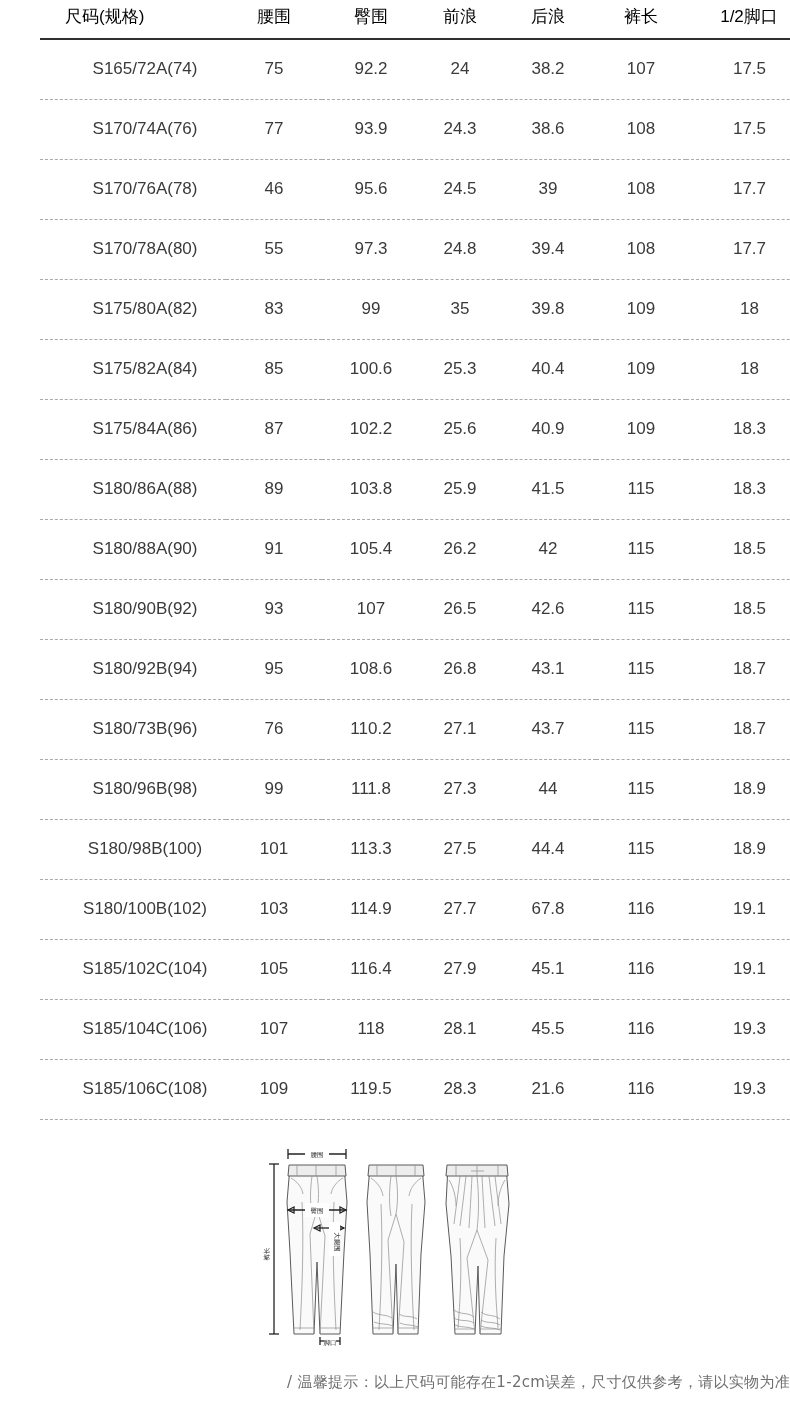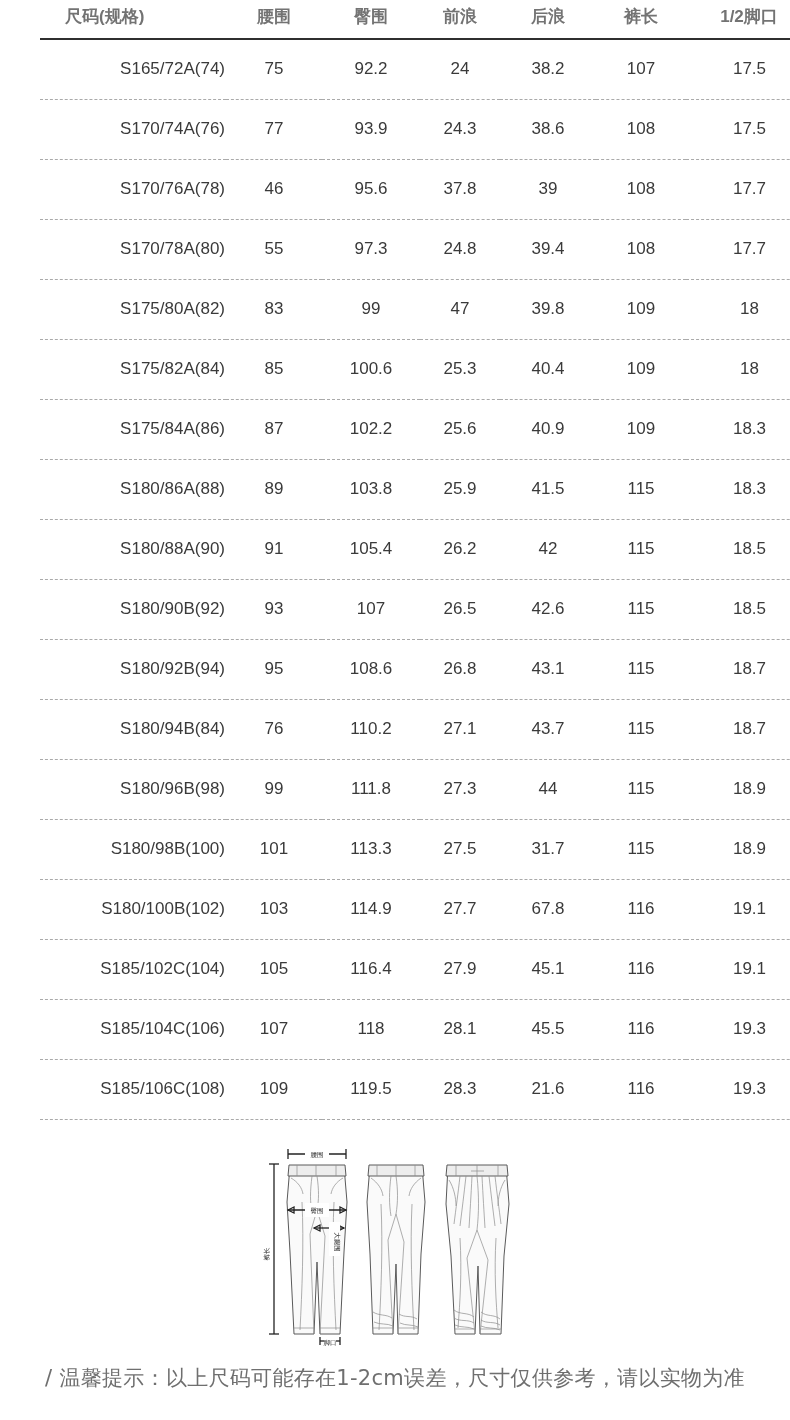--- a/index.html
+++ b/index.html
@@ -25,23 +25,23 @@
   }
   .size-table col.c-size  { width: 186px; }
   .size-table col.c-n1    { width: 96px; }
   .size-table col.c-n2    { width: 98px; }
   .size-table col.c-n3    { width: 80px; }
   .size-table col.c-n4    { width: 96px; }
   .size-table col.c-n5    { width: 90px; }
   .size-table col.c-n6    { width: 144px; }
 
   .size-table thead th {
-    font-weight: 700;
+    font-weight: 400;
     font-size: 17px;
-    color: #737373;
+    color: #000000;
     padding: 5px 0 10px 0;
     border-bottom: 2px solid #2f2f2f;
     white-space: nowrap;
   }
   .size-table thead th.h-size {
     text-align: left;
     padding-left: 25px;
   }
   .size-table thead th.h-num { text-align: center; }
   .size-table thead th.h-last {
@@ -54,21 +54,21 @@
     color: #3a3a3a;
     height: 60px;
     vertical-align: middle;
     border-bottom: 1px dashed #aaaaaa;
     white-space: nowrap;
   }
   .size-table tbody tr:last-child td {
     border-bottom: 1px dashed #aaaaaa;
   }
   .size-table tbody td.v-size {
-    text-align: right;
+    text-align: center;
     padding-left: 25px;
   }
   .size-table tbody td.v-num { text-align: center; }
   .size-table tbody td.v-last {
     text-align: center;
     padding-right: 18px;
   }
   
   .table-wrap {
     padding: 0 40px;
@@ -93,22 +93,22 @@
     font-size: 6.5px;
     fill: #1a1a1a;
   }
 
   
   .footer-note {
     position: absolute;
     left: 0;
     right: 0;
     bottom: 28px;
-    text-align: center;
-    font-size: 21px;
+    text-align: right;
+    font-size: 15px;
     color: #6f6f6f;
     font-family: "DejaVu Sans", "Liberation Sans", sans-serif;
     letter-spacing: 0.3px;
   }
 </style>
 </head>
 <body>
 
 <div class="table-wrap">
   <table class="size-table">
@@ -148,39 +148,39 @@
           <td class="v-num">93.9</td>
           <td class="v-num">24.3</td>
           <td class="v-num">38.6</td>
           <td class="v-num">108</td>
           <td class="v-last">17.5</td>
         </tr>
         <tr>
           <td class="v-size">S170/76A(78)</td>
           <td class="v-num">46</td>
           <td class="v-num">95.6</td>
-          <td class="v-num">37.8</td>
+          <td class="v-num">24.5</td>
           <td class="v-num">39</td>
           <td class="v-num">108</td>
           <td class="v-last">17.7</td>
         </tr>
         <tr>
           <td class="v-size">S170/78A(80)</td>
           <td class="v-num">55</td>
           <td class="v-num">97.3</td>
           <td class="v-num">24.8</td>
           <td class="v-num">39.4</td>
           <td class="v-num">108</td>
           <td class="v-last">17.7</td>
         </tr>
         <tr>
           <td class="v-size">S175/80A(82)</td>
           <td class="v-num">83</td>
           <td class="v-num">99</td>
-          <td class="v-num">47</td>
+          <td class="v-num">35</td>
           <td class="v-num">39.8</td>
           <td class="v-num">109</td>
           <td class="v-last">18</td>
         </tr>
         <tr>
           <td class="v-size">S175/82A(84)</td>
           <td class="v-num">85</td>
           <td class="v-num">100.6</td>
           <td class="v-num">25.3</td>
           <td class="v-num">40.4</td>
@@ -226,21 +226,21 @@
         <tr>
           <td class="v-size">S180/92B(94)</td>
           <td class="v-num">95</td>
           <td class="v-num">108.6</td>
           <td class="v-num">26.8</td>
           <td class="v-num">43.1</td>
           <td class="v-num">115</td>
           <td class="v-last">18.7</td>
         </tr>
         <tr>
-          <td class="v-size">S180/94B(84)</td>
+          <td class="v-size">S180/73B(96)</td>
           <td class="v-num">76</td>
           <td class="v-num">110.2</td>
           <td class="v-num">27.1</td>
           <td class="v-num">43.7</td>
           <td class="v-num">115</td>
           <td class="v-last">18.7</td>
         </tr>
         <tr>
           <td class="v-size">S180/96B(98)</td>
           <td class="v-num">99</td>
@@ -248,21 +248,21 @@
           <td class="v-num">27.3</td>
           <td class="v-num">44</td>
           <td class="v-num">115</td>
           <td class="v-last">18.9</td>
         </tr>
         <tr>
           <td class="v-size">S180/98B(100)</td>
           <td class="v-num">101</td>
           <td class="v-num">113.3</td>
           <td class="v-num">27.5</td>
-          <td class="v-num">31.7</td>
+          <td class="v-num">44.4</td>
           <td class="v-num">115</td>
           <td class="v-last">18.9</td>
         </tr>
         <tr>
           <td class="v-size">S180/100B(102)</td>
           <td class="v-num">103</td>
           <td class="v-num">114.9</td>
           <td class="v-num">27.7</td>
           <td class="v-num">67.8</td>
           <td class="v-num">116</td>

